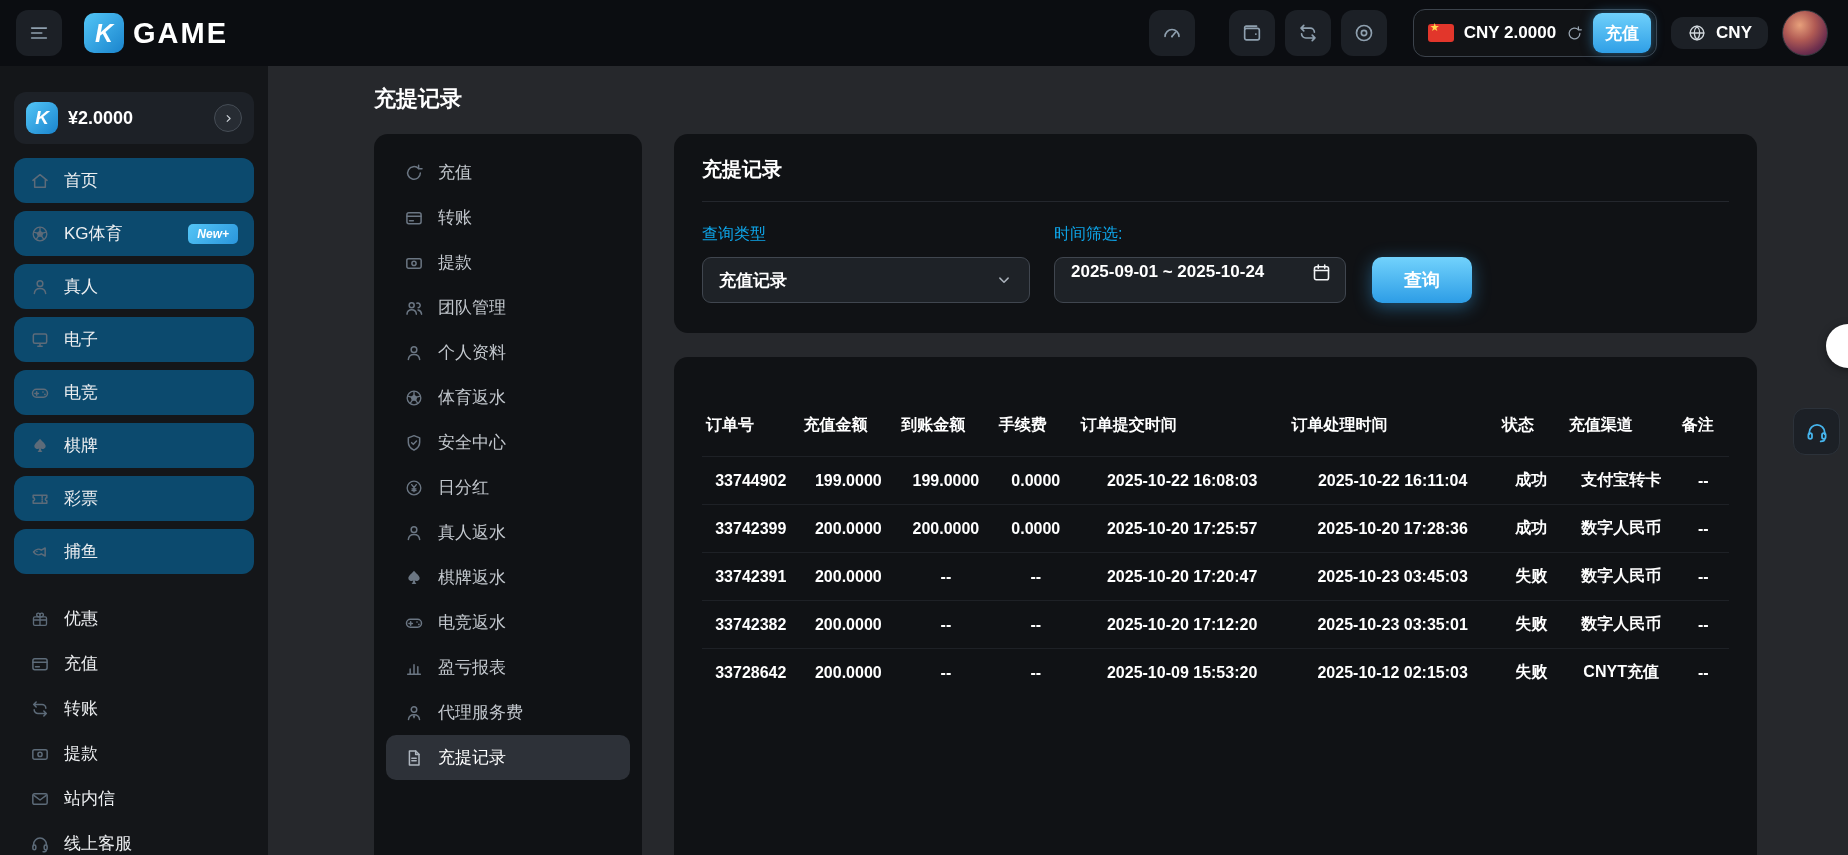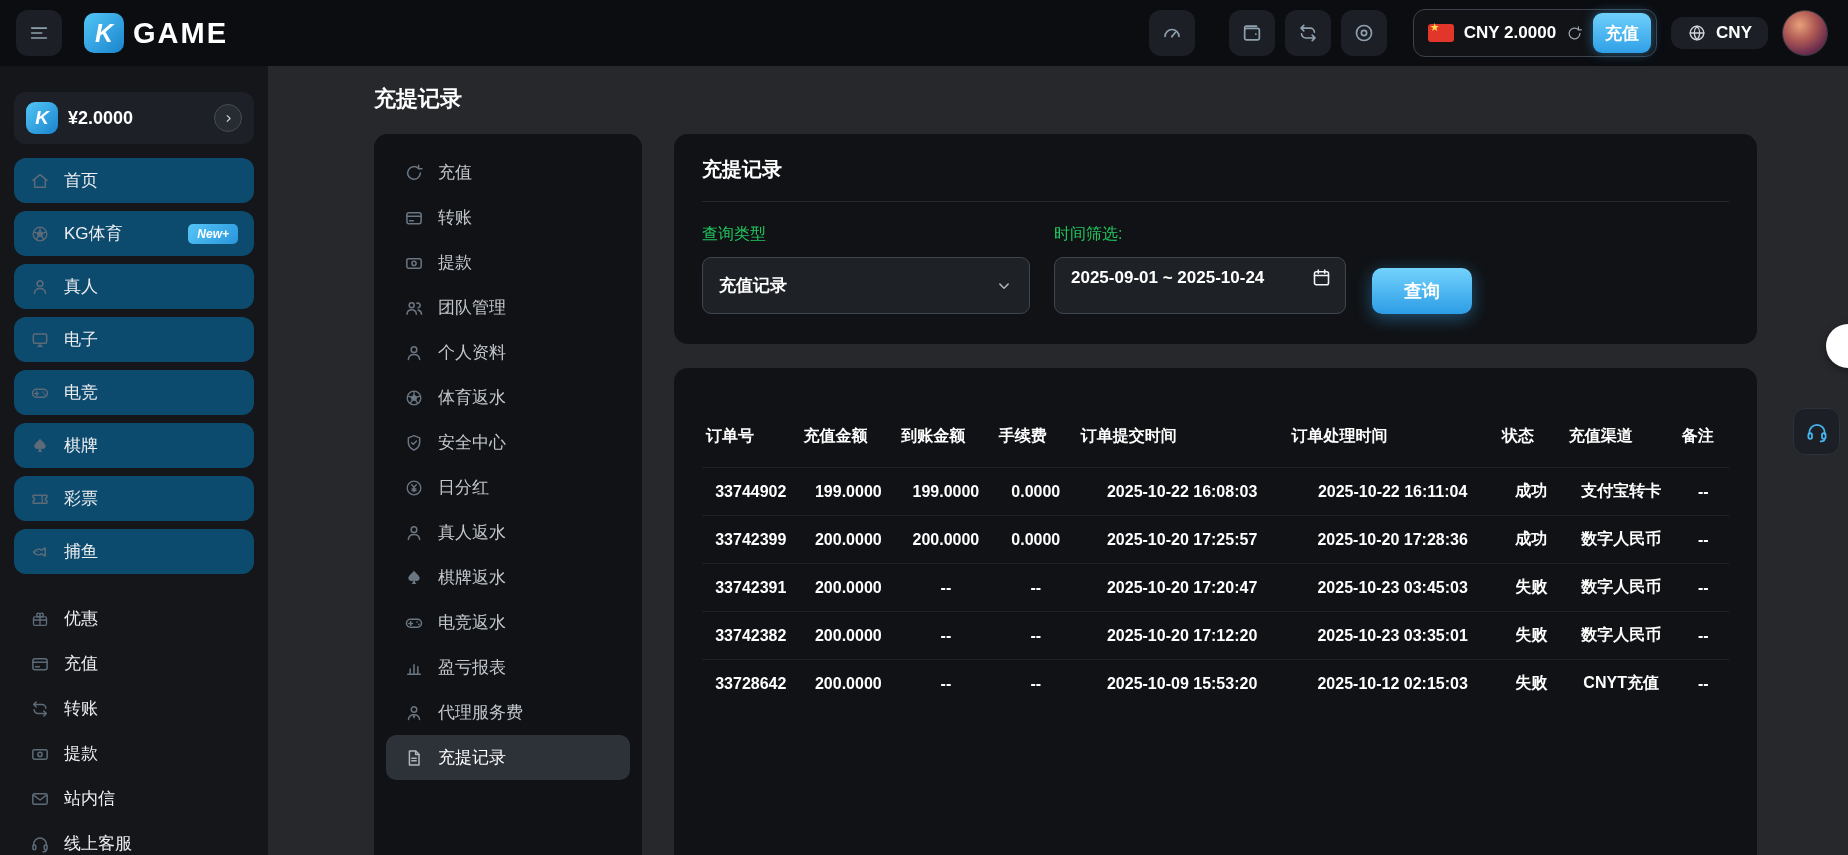--- a/index.html
+++ b/index.html
@@ -74,22 +74,22 @@
     border-radius:10px; color:#c3c8ce; font-size:17px; cursor:pointer; }
   .menu-item .ic { width:20px; height:20px; color:#6b7683; flex:none; }
   .menu-item.active { background:#2d3138; color:#fff; }
   .menu-item.active .ic { color:#aeb6bf; }
 
   .right-col { flex:1; display:flex; flex-direction:column; }
   .filter-card { padding:22px 28px 30px; }
   .card-title { font-size:20px; font-weight:bold; }
   .card-divider { height:1px; background:#24272d; margin:18px 0 22px; }
   .filter-controls { display:flex; align-items:flex-end; gap:24px; }
-  .field-label { color:#22c55e; font-size:16px; margin-bottom:12px; }
-  .select, .date-input { height:57px; background:#1e2227; border:1px solid #40464f;
+  .field-label { color:#0ea5e9; font-size:16px; margin-bottom:12px; }
+  .select, .date-input { height:46px; background:#1e2227; border:1px solid #40464f;
     border-radius:9px; display:flex; align-items:center; justify-content:space-between;
     font-size:17px; font-weight:bold; cursor:pointer; }
   .select { width:328px; padding:0 16px; }
   .select .ic { width:18px; height:18px; color:#aab2bb; }
   .date-input { width:292px; padding:0 13px 16px 16px; white-space:nowrap; }
   .cal-ic { width:21px; height:21px; color:#f2f4f6; flex:none; margin-left:8px; }
   .search-btn { width:100px; height:46px; border-radius:10px; border:none; margin-left:2px;
     background:linear-gradient(180deg,#72d2fc,#2d9de6); color:#fff; font-size:18px;
     font-weight:bold; cursor:pointer; box-shadow:0 4px 18px rgba(56,163,233,.45); }
 

